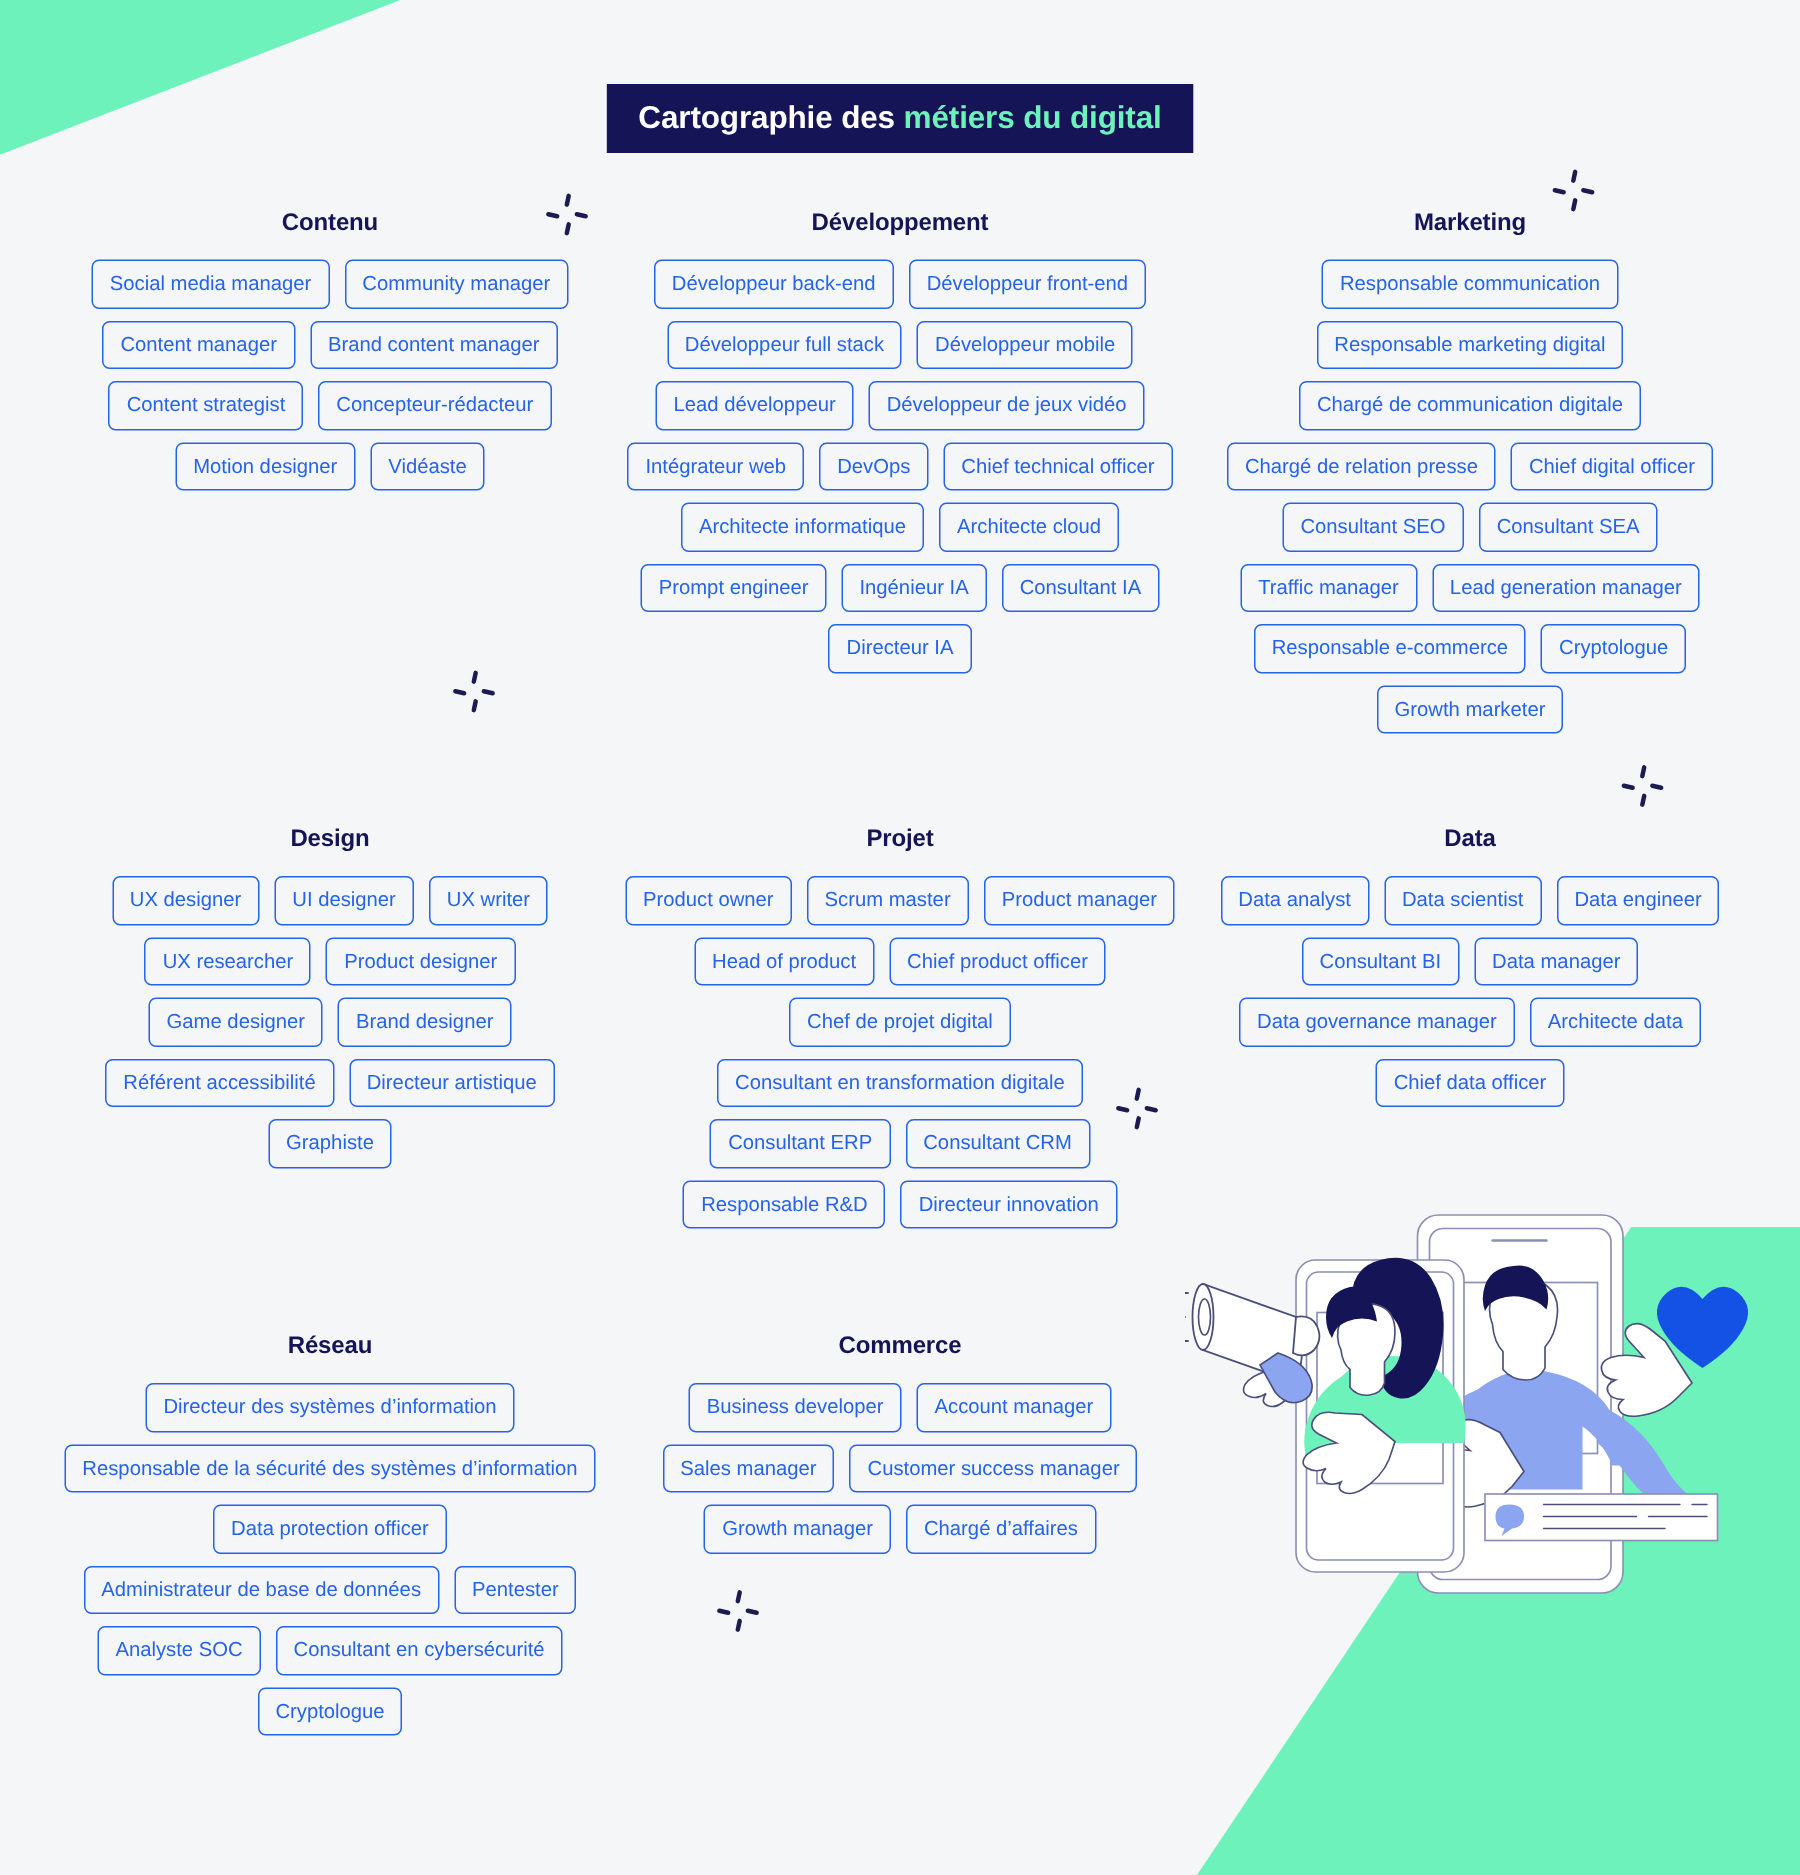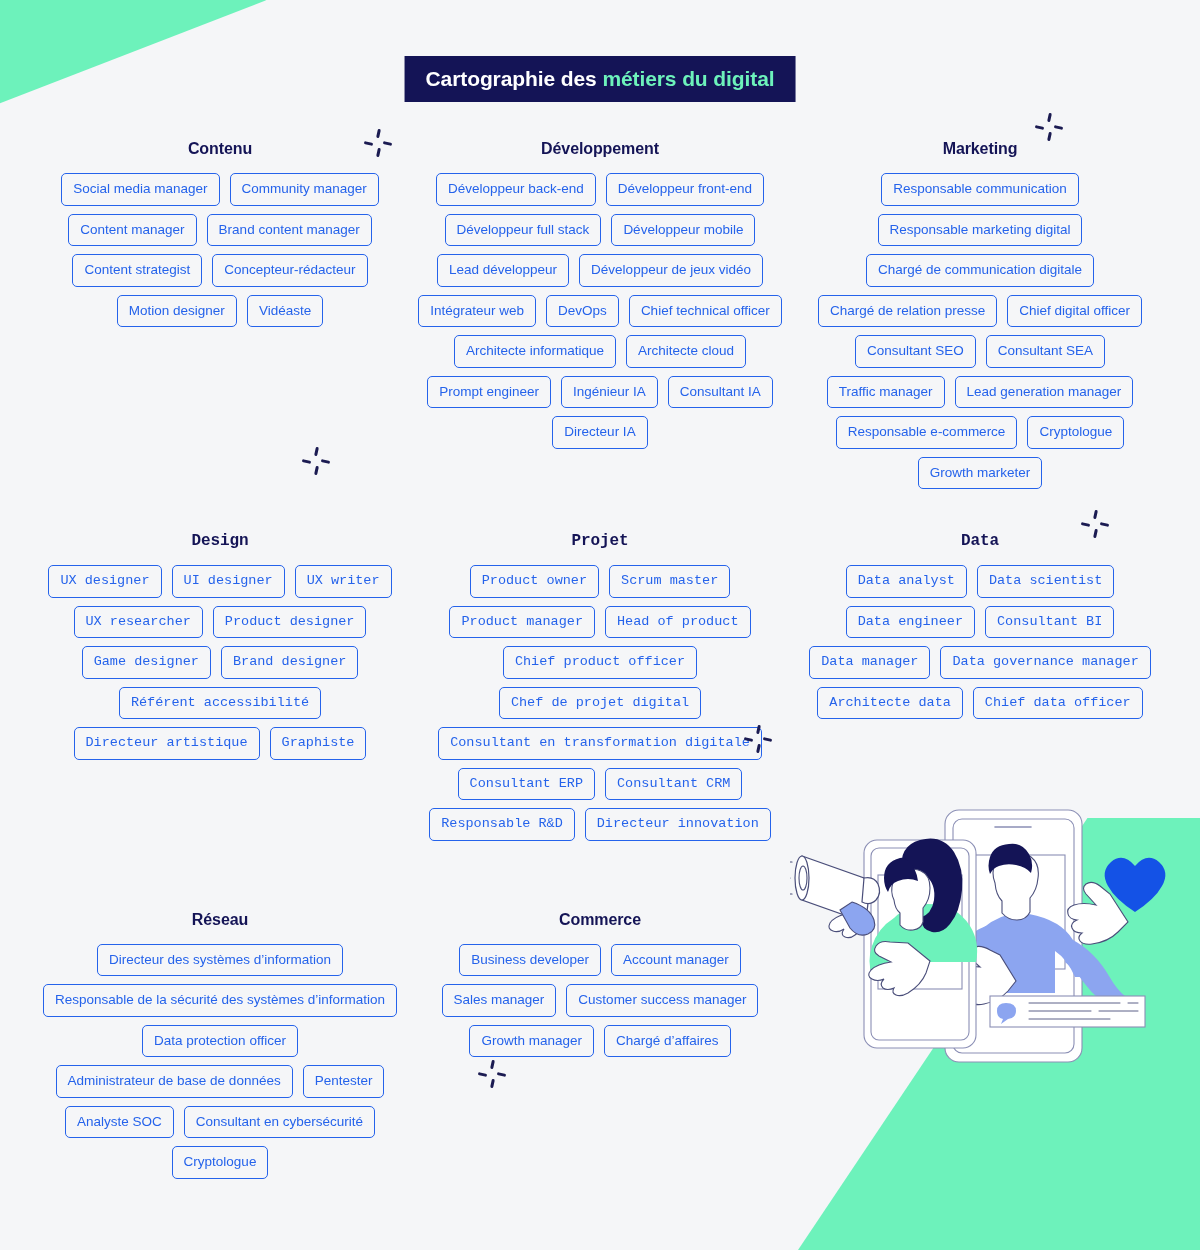--- a/index.html
+++ b/index.html
@@ -103,21 +103,21 @@
     background: transparent;
     font-size: 13.5px;
     line-height: 1;
     padding: 8px 11px 9px 11px;
     white-space: nowrap;
     cursor: pointer;
   }
 
   
   .row + .row { margin-top: 0; }
-  #row-2 { margin-top: 43px; font-family: Liberation Mono, monospace; }
+  #row-2 { margin-top: 62px; }
   #row-3 { margin-top: 70px; }
 
   
   .sparkle {
     position: absolute;
     width: 28px;
     height: 28px;
     pointer-events: none;
   }
   .sparkle span {

